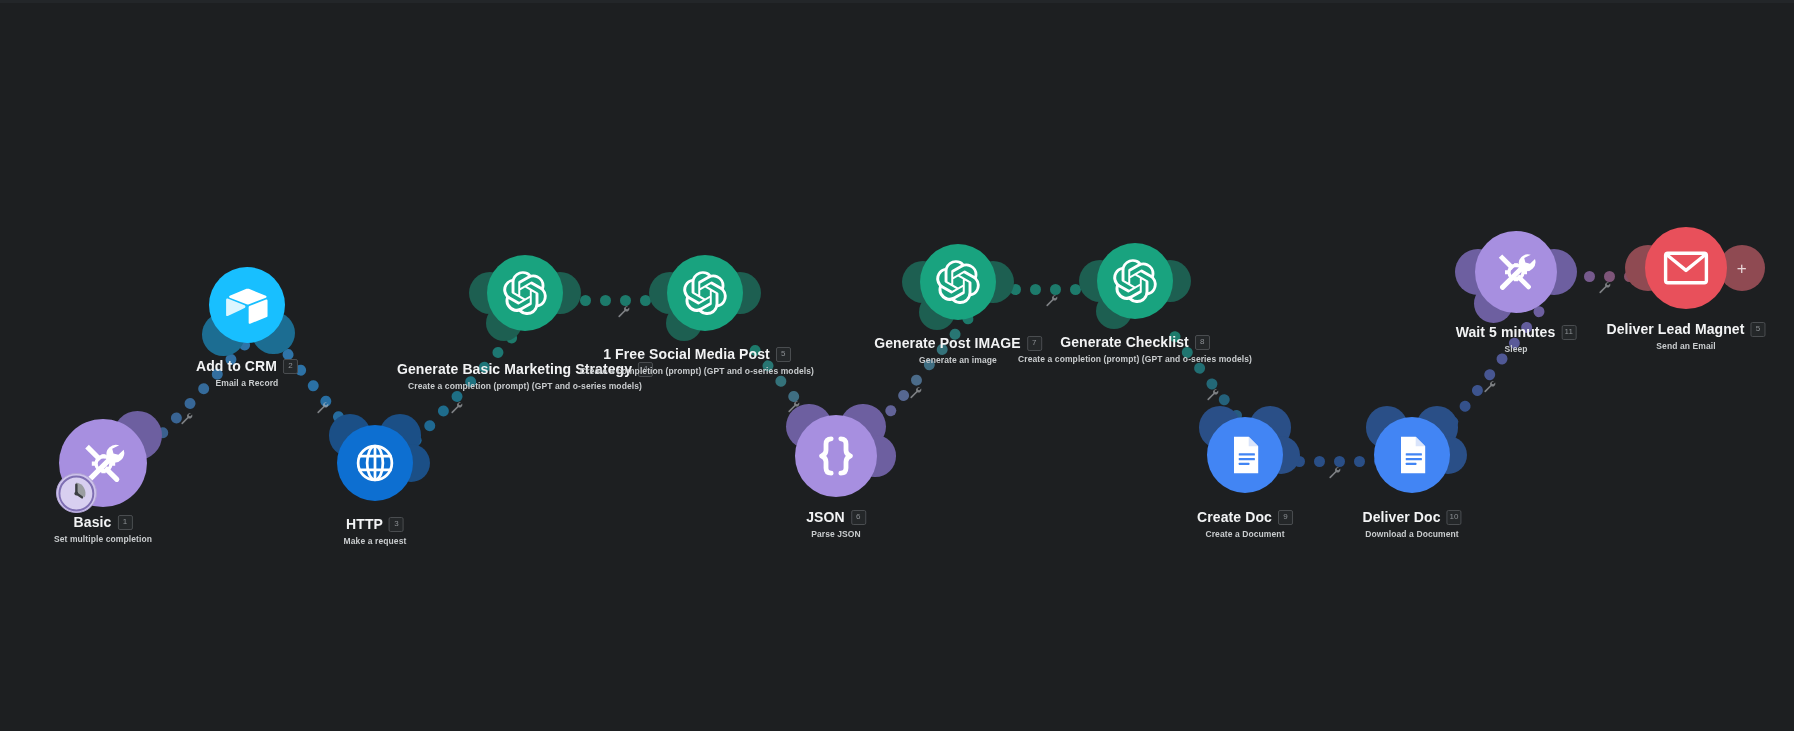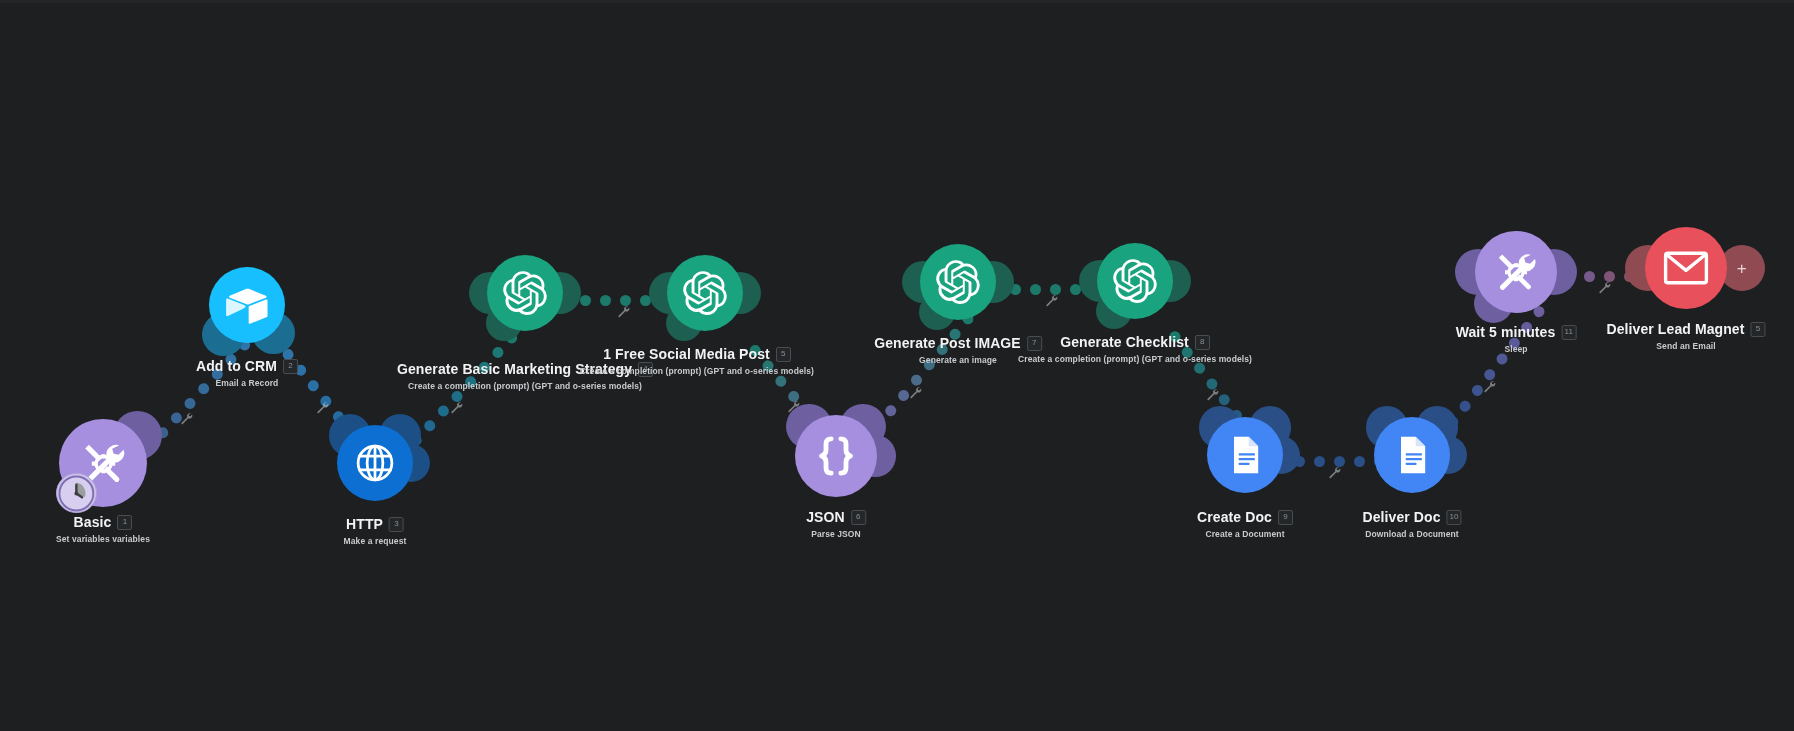--- a/index.html
+++ b/index.html
@@ -306,21 +306,21 @@
           <line x1="12" y1="12" x2="12" y2="6.6"></line>
           <line x1="12" y1="12" x2="15.5" y2="14.4"></line>
         </g>
         <circle cx="12" cy="12" r="1.2" fill="#3c3f42"></circle>
       </svg>
         </div>
       </div>
       <div class="labels" style="left: 103px; top: 513px;"><div class="ltitle">
           <span>Basic</span>
           <span class="numbox">1</span>
-        </div><div class="lsub">Set variables variables</div></div>
+        </div><div class="lsub">Set multiple completion</div></div>
       <div class="node" style="left: 247px; top: 305px;">
         <div class="shoulder" style="width: 42.56px; height: 42.56px; left: -44.84px; top: 8.36px; background: rgb(28, 109, 146);"></div>
         <div class="shoulder" style="width: 42.56px; height: 42.56px; left: 5.32px; top: 6.84px; background: rgb(28, 109, 146);"></div>
         <div class="bulb" style="width: 76px; height: 76px; left: -38px; top: -38px; background: rgb(24, 191, 255);">
           <svg class="ico" width="44" height="44" viewBox="0 0 24 24">
         <path fill="#fff" d="M11.7 3.2 2.6 6.9c-.5.2-.5.9 0 1.1l9.2 3.6c.4.2.9.2 1.3 0l9.2-3.6c.5-.2.5-.9 0-1.1L13 3.2a1.8 1.8 0 0 0-1.3 0z"></path>
         <path fill="#fff" d="M12.9 13.1v8.6c0 .4.4.7.8.5l9.1-3.6c.2-.1.4-.3.4-.6V9.5c0-.4-.4-.7-.8-.5l-9.1 3.6c-.2.1-.4.3-.4.5z"></path>
         <path fill="#fff" d="M10.9 13.5 8.2 14.8 1.5 18c-.4.2-.9-.1-.9-.6v-8.3c0-.2.1-.3.2-.4.1-.1.2-.2.3-.2.1 0 .3-.1.4 0l9.2 3.6c.5.2.6.9.2 1.4z" opacity=".85"></path>
       </svg>
         </div>

